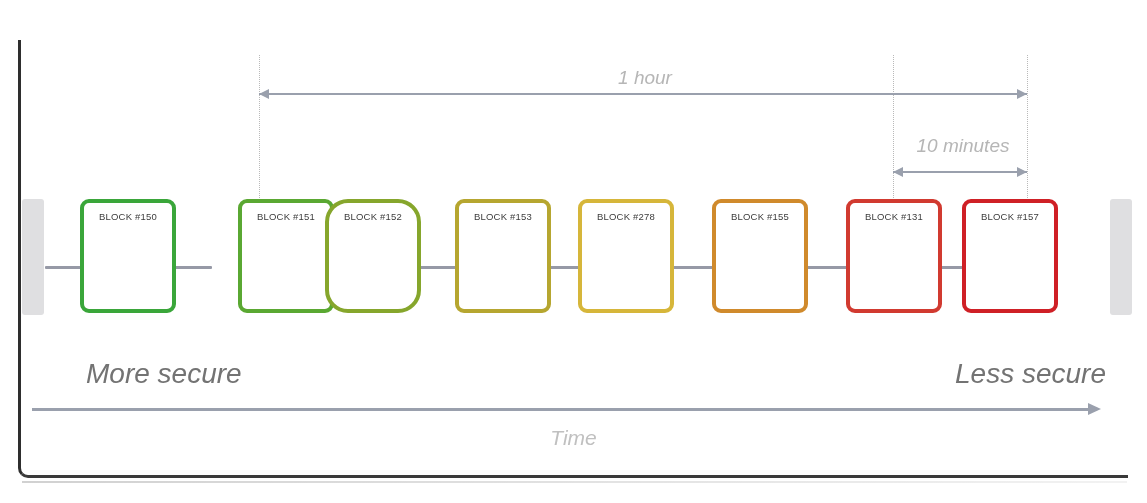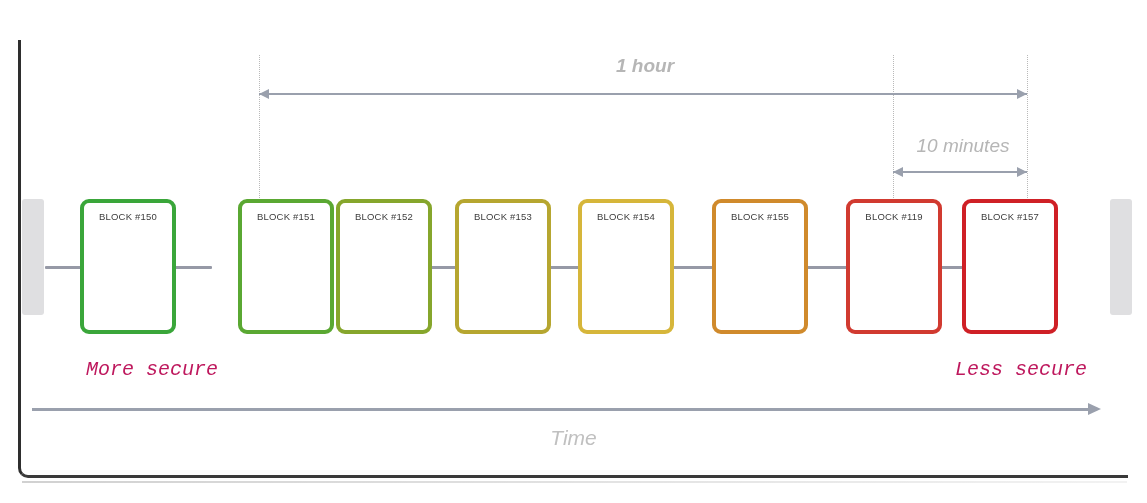--- a/index.html
+++ b/index.html
@@ -57,21 +57,21 @@
     height: 116px;
     background: #dfdfe1;
     border-radius: 3px;
   }
 
   
   .block {
     position: absolute;
     top: 199px;
     width: 96px;
-    height: 135px;
+    height: 114px;
     box-sizing: border-box;
     background: #ffffff;
     border: 4px solid #3aa63a;
     border-radius: 9px;
   }
   .block-label {
     position: absolute;
     top: 8px;
     left: 0;
     right: 0;
@@ -116,24 +116,24 @@
     color: #b6b6b6;
     font-size: 19px;
     white-space: nowrap;
     font-family: "Liberation Sans", sans-serif;
   }
 
   
   .secure-caption {
     position: absolute;
     font-style: italic;
-    color: #be185d;
-    font-size: 20px;
+    color: #737373;
+    font-size: 28px;
     white-space: nowrap;
-    font-family: Liberation Mono, monospace;
+    font-family: Liberation Sans, sans-serif;
   }
 
   
   #time-axis-line {
     position: absolute;
     left: 32px;
     top: 408px;
     width: 1058px;
     height: 3px;
     background: #9aa0ad;
@@ -187,48 +187,48 @@
 
   <div id="ghosts-layer">
       <div class="ghost-block" style="left: 22px; background: rgb(223, 223, 225);"></div>
       <div class="ghost-block" style="left: 1110px; background: rgb(223, 223, 225);"></div>
     </div>
 
   <div id="measures-layer">
       <div class="measure-line" style="left: 259px; top: 93px; width: 768px;"></div>
       <div class="arrow-head left" style="left: 259px; top: 89px;"></div>
       <div class="arrow-head right" style="left: 1017px; top: 89px;"></div>
-      <div class="measure-label" style="left: 645px; top: 55px; transform: translateX(-50%); font-weight: bold;">1 hour</div>
+      <div class="measure-label" style="left: 645px; top: 67px; transform: translateX(-50%);">1 hour</div>
       <div class="measure-line" style="left: 893px; top: 171px; width: 134px;"></div>
       <div class="arrow-head left" style="left: 893px; top: 167px;"></div>
       <div class="arrow-head right" style="left: 1017px; top: 167px;"></div>
       <div class="measure-label" style="left: 963px; top: 135px; transform: translateX(-50%);">10 minutes</div>
     </div>
 
   <div id="blocks-layer">
       <div class="block" style="left: 80px; border-color: rgb(58, 166, 58);">
         <div class="block-label">BLOCK #150</div>
       </div>
       <div class="block" style="left: 211px; border-color: rgb(90, 168, 50); margin-left: 27px;">
         <div class="block-label">BLOCK #151</div>
       </div>
-      <div class="block" style="left: 336px; border-color: rgb(134, 166, 44);">
+      <div class="block" style="left: 325px; border-color: rgb(134, 166, 44); border-radius: 23px;">
         <div class="block-label">BLOCK #152</div>
       </div>
       <div class="block" style="left: 455px; border-color: rgb(182, 166, 48); padding-left: 40px;">
         <div class="block-label">BLOCK #153</div>
       </div>
       <div class="block" style="left: 578px; border-color: rgb(214, 182, 58);">
-        <div class="block-label">BLOCK #154</div>
+        <div class="block-label">BLOCK #278</div>
       </div>
       <div class="block" style="left: 712px; border-color: rgb(208, 138, 44);">
         <div class="block-label">BLOCK #155</div>
       </div>
       <div class="block" style="left: 846px; border-color: rgb(209, 58, 48);">
-        <div class="block-label">BLOCK #119</div>
+        <div class="block-label">BLOCK #131</div>
       </div>
       <div class="block" style="left: 962px; border-color: rgb(207, 32, 38);">
         <div class="block-label">BLOCK #157</div>
       </div>
     </div>
 
   <div class="secure-caption" id="more-secure-caption" style="left: 86px; top: 358px;">More secure</div>
   <div class="secure-caption" id="less-secure-caption" style="left: 955px; top: 358px; text-align: center;">Less secure</div>
 
   <div id="time-axis-line"></div>

